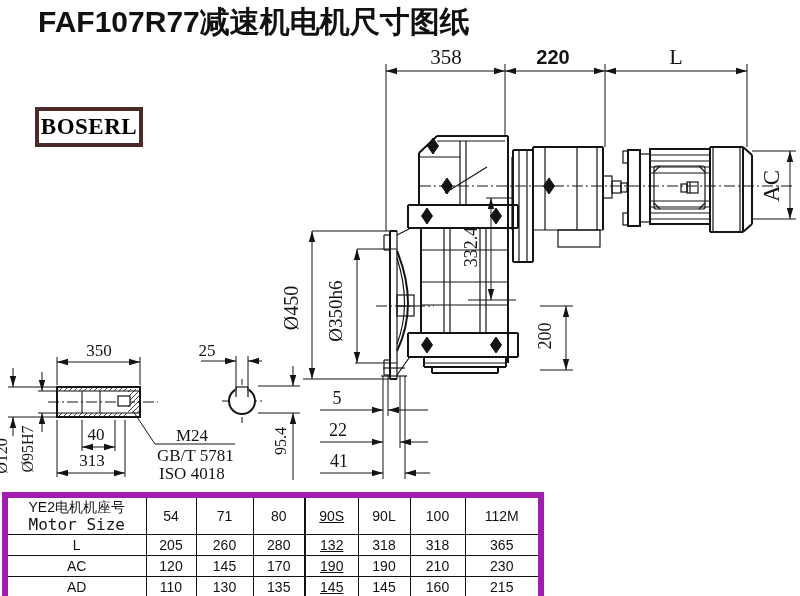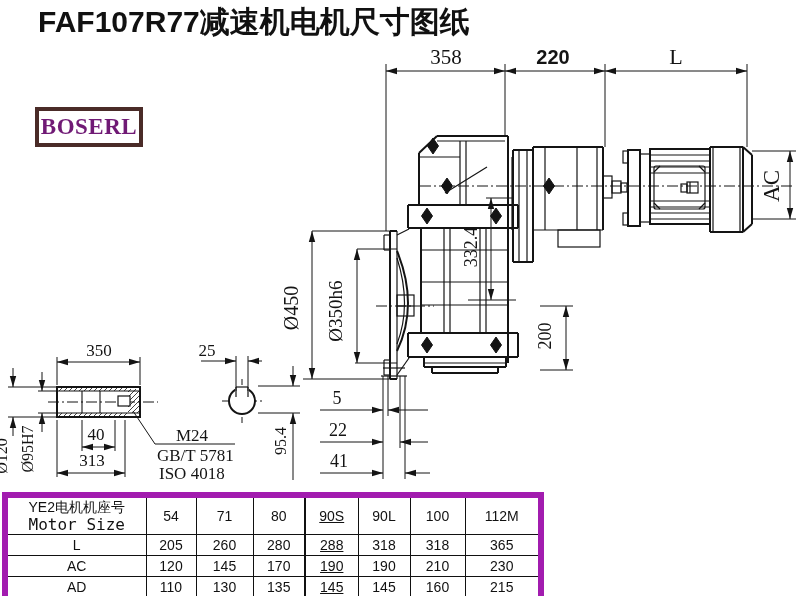--- a/index.html
+++ b/index.html
@@ -4,21 +4,21 @@
 <style>
   html,body{margin:0;padding:0;background:#fff;}
   #stage{position:relative;width:800px;height:596px;background:#fff;overflow:hidden;
          font-family:"Liberation Sans",sans-serif;color:#111;}
   #title{position:absolute;left:6px;top:2px;font-size:30px;font-weight:700;
          letter-spacing:0px;color:#111;white-space:nowrap;margin-left:32px;}
   #logo{position:absolute;left:35px;top:107px;width:100px;height:32px;
         border:4px solid #4a2b28;background:#fff;display:flex;align-items:center;
         justify-content:center;}
   #logo span{font-family:"Liberation Serif",serif;font-weight:700;font-size:23px;
-        color:#701a75;letter-spacing:0.5px;}
+        color:#000000;letter-spacing:0.5px;}
   svg{position:absolute;left:0;top:0;}
   svg text{font-family:"Liberation Serif",serif;fill:#141414;}
   svg text.sansbold{font-family:"Liberation Sans",sans-serif;font-weight:700;}
   #size-table{position:absolute;left:2px;top:492px;border-collapse:collapse;
         table-layout:fixed;width:536px;background:#fff;}
   #size-table td,#size-table th{border:1px solid #111;text-align:center;padding:0;
         font-size:14px;font-weight:400;overflow:hidden;white-space:nowrap;}
   #size-table th{height:36px;line-height:17px;}
   #size-table td{height:20px;}
   #size-table .en{font-family:"DejaVu Sans Mono","Liberation Mono",monospace;font-size:16px;}
@@ -337,21 +337,21 @@
       <th class="bl2">90S</th>
       <th>90L</th>
       <th>100</th>
       <th>112M</th>
     </tr>
     <tr>
       <td>L</td>
       <td>205</td>
       <td>260</td>
       <td>280</td>
-      <td class="bl2">288</td>
+      <td class="bl2">132</td>
       <td>318</td>
       <td>318</td>
       <td>365</td>
     </tr>
     <tr>
       <td>AC</td>
       <td>120</td>
       <td>145</td>
       <td>170</td>
       <td class="bl2">190</td>

